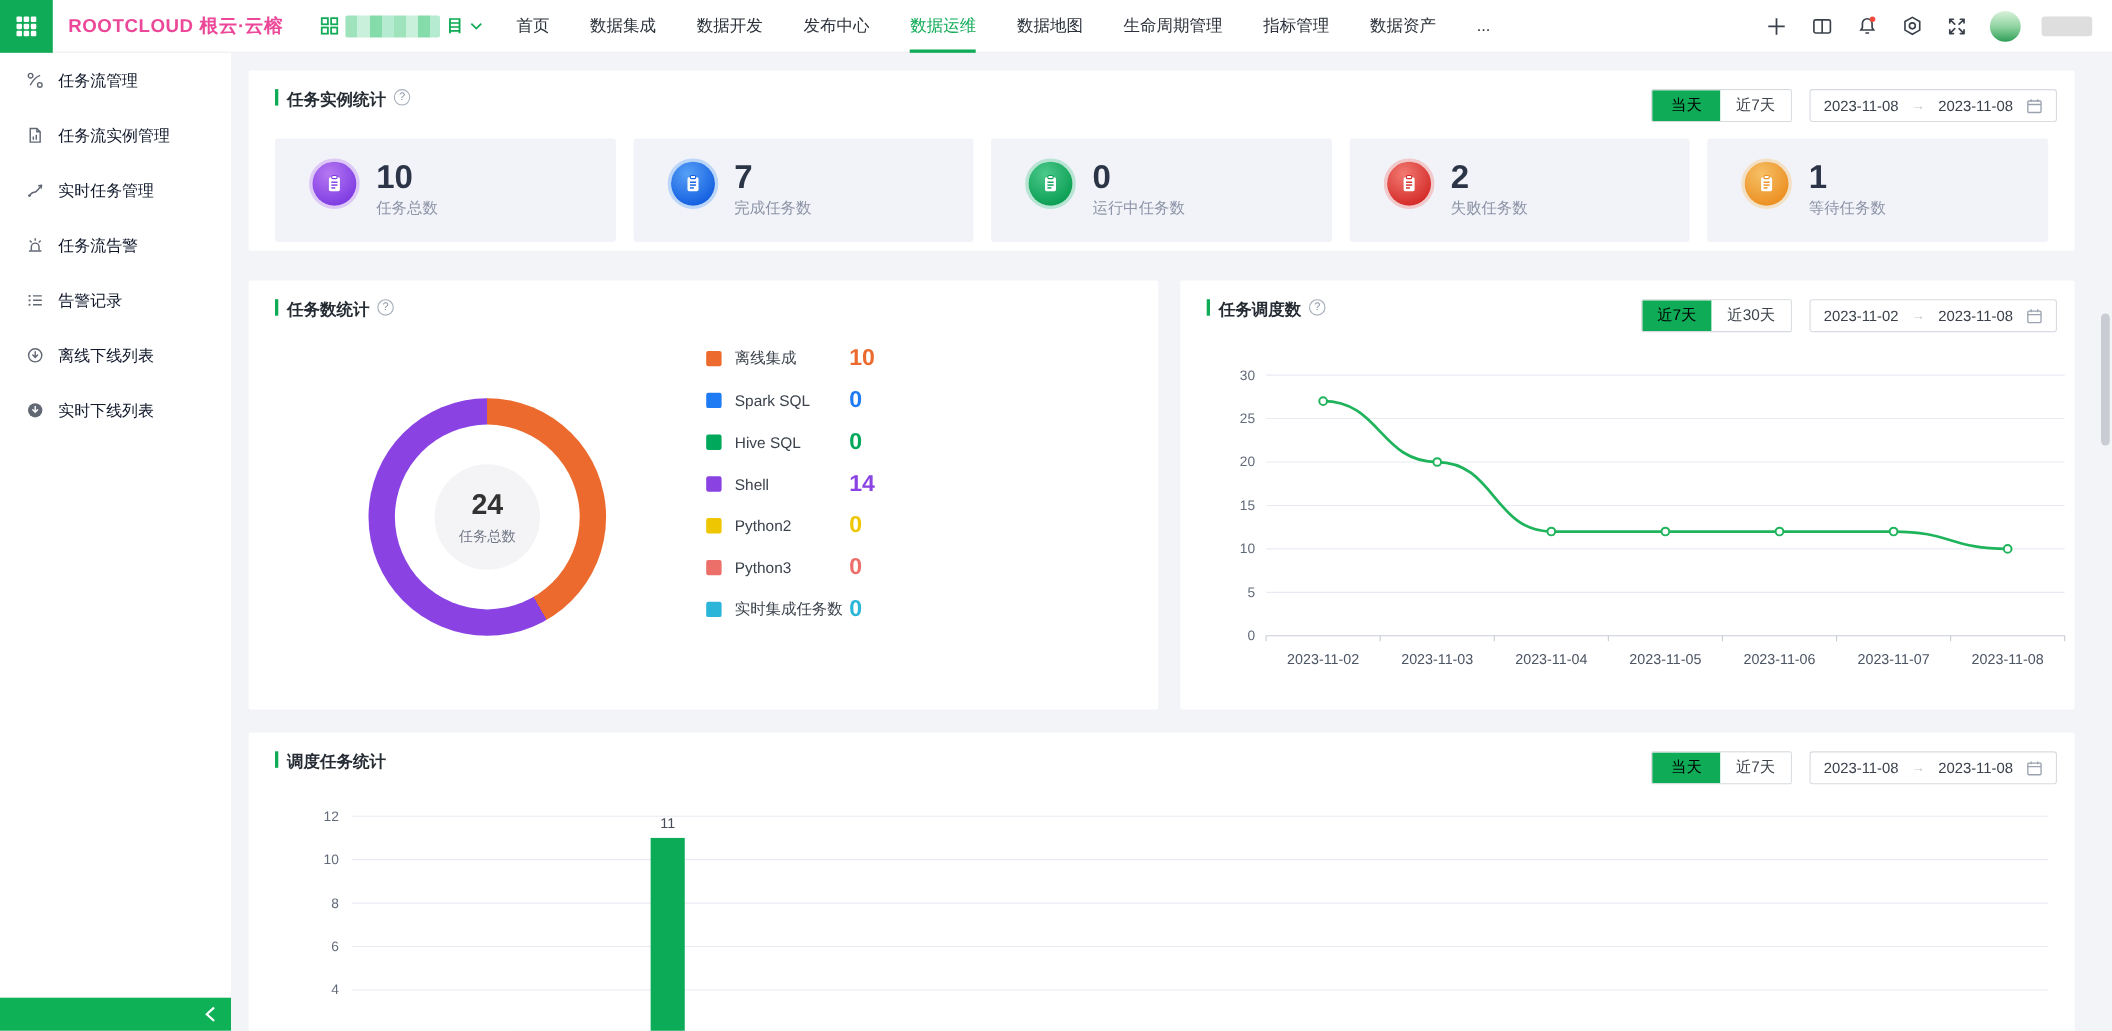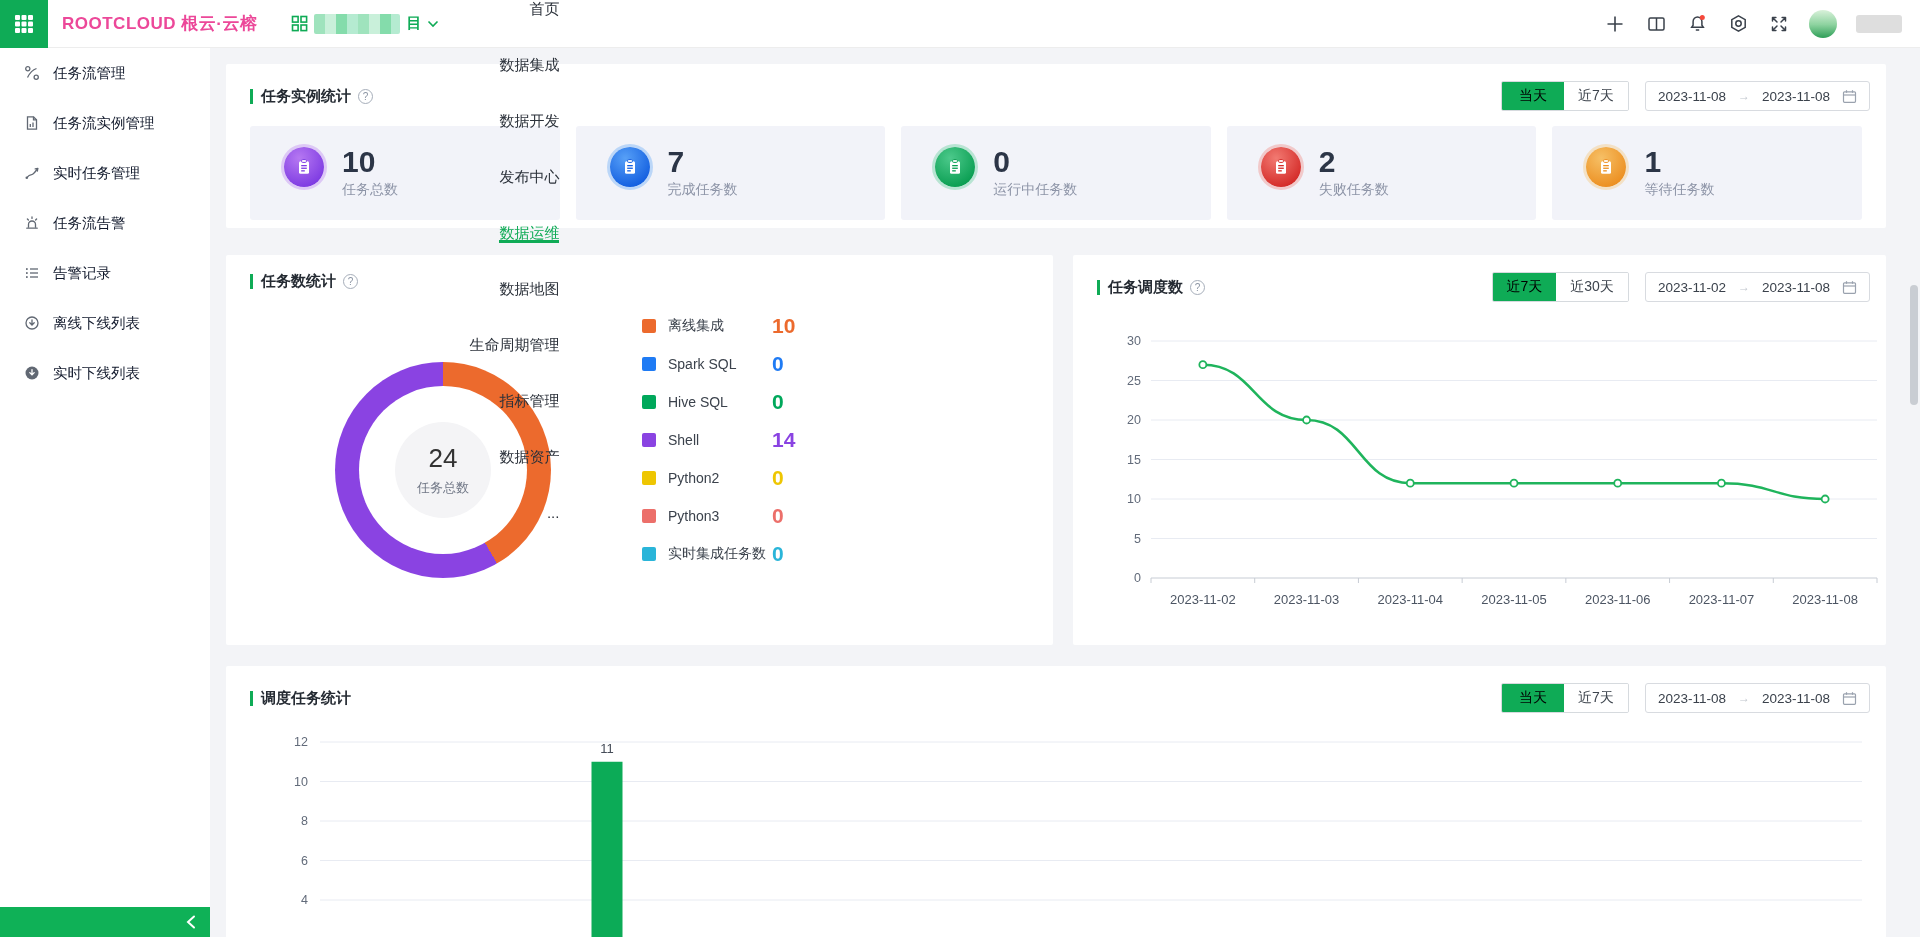--- a/index.html
+++ b/index.html
@@ -5,21 +5,21 @@
   * { margin:0; padding:0; box-sizing:border-box; }
   html,body { width:1920px; height:937px; overflow:hidden; font-family:"Liberation Sans","DejaVu Sans",sans-serif; color:#333; background:#f3f4f7; }
 
   
   .navbar { position:absolute; left:0; top:0; width:1920px; height:48px; background:#fff; border-bottom:1px solid #ededed; display:flex; align-items:center; z-index:10; }
   .app-grid { width:48px; height:48px; background:#0fab56; display:flex; align-items:center; justify-content:center; cursor:pointer; flex:none; }
   .logo { margin-left:14px; font-size:17px; font-weight:700; letter-spacing:.5px; color:#ec4899; white-space:nowrap; }
   .project-select { margin-left:34px; display:flex; align-items:center; gap:6px; cursor:pointer; flex:none; }
   .redacted-proj { width:86px; height:20px; border-radius:2px; background:repeating-linear-gradient(90deg,#9fe3bd 0 11px,#c9f0da 11px 22px,#84dcab 22px 33px,#b5ebd1 33px 44px); }
   .proj-suffix { color:#0fab56; font-size:15px; font-weight:600; }
-  .nav-items { display:flex; align-items:flex-end; margin-left:30px; gap:37px; height:48px;flex-direction:column; }
+  .nav-items { display:flex; align-items:flex-start; margin-left:30px; gap:37px; height:48px; }
   .nav-item { position:relative; display:inline-flex; align-items:center; height:48px; font-size:15px; color:#2b313a; cursor:pointer; text-decoration:none; white-space:nowrap; }
   .nav-item.active { color:#0fab56; }
   .nav-item.active::after { content:""; position:absolute; left:0; right:0; bottom:0; height:3px; background:#0fab56; }
   .nav-actions { margin-left:auto; display:flex; align-items:center; gap:19px; padding-right:18px; }
   .icon-btn { position:relative; width:22px; height:22px; display:flex; align-items:center; justify-content:center; cursor:pointer; color:#3a414b; }
   .avatar { width:28px; height:28px; border-radius:50%; background:linear-gradient(180deg,#d9f1da 0%,#8ed3a0 52%,#2e9e57 100%); cursor:pointer; flex:none; }
   .redacted-user { width:46px; height:18px; border-radius:3px; background:#dedede; }
 
   
   .sidebar { position:absolute; left:0; top:48px; width:210px; bottom:0; background:#fff; z-index:5; }
@@ -30,21 +30,21 @@
   .side-item.active::after { content:""; position:absolute; right:0; top:0; bottom:0; width:3px; background:#0fab56; }
   .collapse-bar { position:absolute; left:0; bottom:0; width:210px; height:30px; background:#0fb157; display:flex; align-items:center; justify-content:flex-end; padding-right:14px; cursor:pointer; color:#fff; }
 
   
   .main { position:absolute; left:210px; top:48px; right:0; bottom:0; background:#f3f4f7; overflow:hidden; }
   .card { position:absolute; background:#fff; border-radius:2px; }
   .card-1 { left:16px; top:16px;  width:1660px; height:164px; }
   .card-2 { left:16px; top:207px; width:827px;  height:390px; }
   .card-3 { left:863px; top:207px; width:813px; height:390px; }
   .card-4 { left:16px; top:618px; width:1660px; height:430px; }
-  .card-header { display:flex; align-items:center; padding:17px 16px 0 24px; }
+  .card-header { display:flex; align-items:flex-start; padding:17px 16px 0 24px; }
   .tbar { width:3px; height:15px; background:#0fab56; margin-right:8px; flex:none; }
   .card-title { font-size:15px; font-weight:600; color:#252b33; white-space:nowrap; }
   .help { width:15px; height:15px; margin-left:7px; border:1px solid #a6aeba; border-radius:50%; color:#8a93a2; font-size:10px; display:inline-flex; align-items:center; justify-content:center; cursor:pointer; }
   .help::after { content:"?"; }
   .controls { margin-left:auto; display:flex; align-items:center; gap:16px; }
   .toggle { display:flex; border:1px solid #d6dade; border-radius:2px; overflow:hidden; height:30px; }
   .t-btn { min-width:62px; padding:0 14px; height:100%; border:none; background:#fff; color:#3d444d; font-size:14px; cursor:pointer; font-family:inherit; }
   .t-btn.active { background:#0fab56; color:#000000; }
   .daterange { display:flex; align-items:center; gap:12px; border:1px solid #d8dbe0; border-radius:3px; background:#fff; height:30px; padding:0 12px; font-size:13.5px; color:#3a414b; cursor:pointer; }
   .dr-arrow { color:#c1c6cd; font-size:12px; }
@@ -59,21 +59,21 @@
   .tile-icon .ln { fill:var(--c2); }
   .tile-text { margin-left:18px; }
   .tile-num { font-size:30px; font-weight:700; color:#2c3547; line-height:32px; }
   .tile-lbl { font-size:14px; color:#8d94a7; margin-top:3px; }
 
   
   .donut-wrap { position:absolute; left:109px; top:107px; width:216px; height:216px; }
   .donut-ring { position:absolute; inset:0; border-radius:50%; }
   .donut-hole { position:absolute; left:24px; top:24px; width:168px; height:168px; border-radius:50%; background:#fff; }
   .donut-center { position:absolute; left:60px; top:60px; width:96px; height:96px; border-radius:50%; background:#f4f4f6; display:flex; flex-direction:column; align-items:center; justify-content:center; }
-  .donut-val { font-size:26px; font-weight:400; color:#333; }
+  .donut-val { font-size:26px; font-weight:700; color:#333; }
   .donut-lbl { font-size:13px; color:#707786; margin-top:5px; }
   
   .legend { position:absolute; left:416px; top:52px; }
   .lg-row { display:flex; align-items:center; height:38px; }
   .lg-sw { width:14px; height:14px; border-radius:2px; margin-right:12px; flex:none; }
   .lg-nm { width:104px; font-size:14px; color:#3b424c; }
   .lg-val { font-size:21px; font-weight:700; min-width:40px; }
 
   .chart-svg { position:absolute; left:0; top:60px; overflow:visible; }
   text.tick { font-size:12.5px; fill:#626b7a; font-family:"Liberation Sans","DejaVu Sans",sans-serif; }

